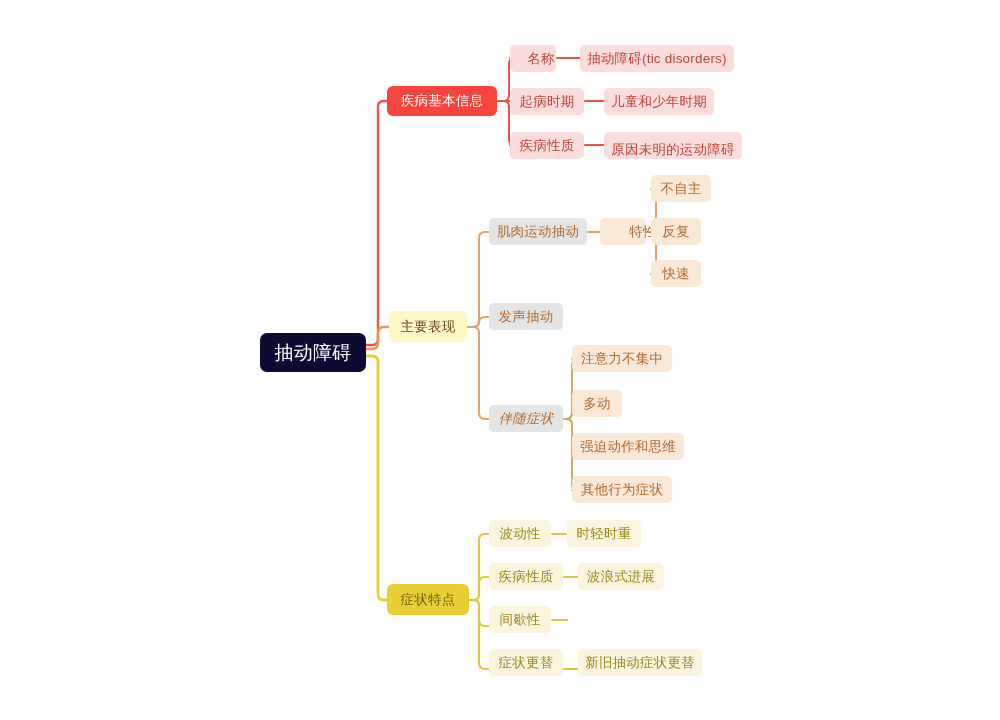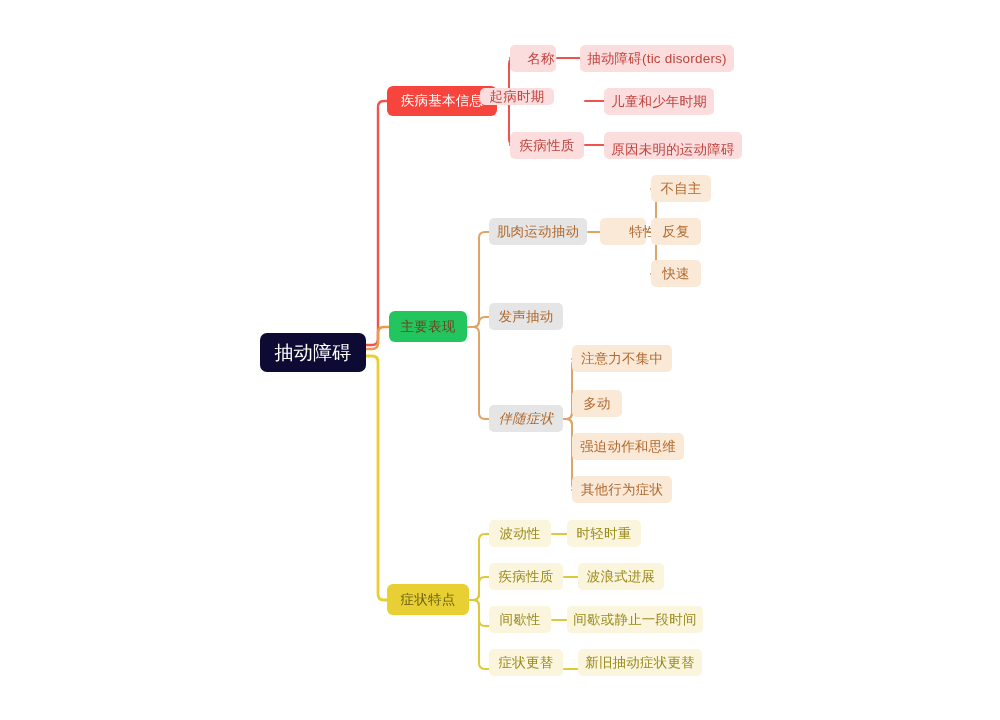--- a/index.html
+++ b/index.html
@@ -14,21 +14,21 @@
     position:absolute;box-sizing:border-box;
     display:flex;align-items:center;justify-content:center;
     white-space:nowrap;border-radius:5px;
     font-weight:400;letter-spacing:.2px;
   }
   .root{
     background:#0d0b33;color:#ffffff;font-size:19px;
     border-radius:7px;padding:0 12px;font-weight:500;
   }
   .b1{background:#f7453e;color:#ffffff;font-size:13.5px;border-radius:6px;}
-  .b2{background:#22c55e;color:#6b4520;font-size:13.5px;border-radius:6px;}
+  .b2{background:#fef9c3;color:#6b4520;font-size:13.5px;border-radius:6px;}
   .b3{background:#e8cf33;color:#6b6013;font-size:13.5px;border-radius:6px;}
   .l2r{background:#fbdddd;color:#c0433e;font-size:13.5px;}
   .l3r{background:#fbdddd;color:#c0433e;font-size:13.5px;}
   .l2o{background:#e5e5e5;color:#b0682c;font-size:13.5px;}
   .l3o{background:#fbe9d8;color:#b0682c;font-size:13.5px;}
   .l2y{background:#faf5dc;color:#9a8a1c;font-size:13.5px;}
   .l3y{background:#faf5dc;color:#9a8a1c;font-size:13.5px;}
 </style>
 </head>
 <body>
@@ -80,21 +80,21 @@
 
   <div class="node b1" style="left:387px;top:86px;width:110px;height:30px;">
     <span>疾病基本信息</span>
   </div>
   <div class="node l2r" style="left:510px;top:45px;width:46px;height:27px;padding-left:16px;">
     <span>名称</span>
   </div>
   <div class="node l3r" style="left:580px;top:45px;width:154px;height:27px;">
     <span>抽动障碍(tic disorders)</span>
   </div>
-  <div class="node l2r" style="left:480px;top:88px;width:74px;height:17px;">
+  <div class="node l2r" style="left:510px;top:88px;width:74px;height:27px;">
     <span>起病时期</span>
   </div>
   <div class="node l3r" style="left:604px;top:88px;width:110px;height:27px;">
     <span>儿童和少年时期</span>
   </div>
   <div class="node l2r" style="left:510px;top:132px;width:74px;height:27px;">
     <span>疾病性质</span>
   </div>
   <div class="node l3r" style="left:604px;top:132px;width:138px;height:27px;align-items:flex-end;">
     <span>原因未明的运动障碍</span>
@@ -148,23 +148,20 @@
   </div>
   <div class="node l2y" style="left:489px;top:563px;width:74px;height:27px;">
     <span>疾病性质</span>
   </div>
   <div class="node l3y" style="left:578px;top:563px;width:86px;height:27px;">
     <span>波浪式进展</span>
   </div>
   <div class="node l2y" style="left:489px;top:606px;width:62px;height:27px;">
     <span>间歇性</span>
   </div>
-  <div class="node l3y" style="left:567px;top:606px;width:136px;height:27px;">
-    <span>间歇或静止一段时间</span>
-  </div>
   <div class="node l2y" style="left:489px;top:649px;width:74px;height:27px;">
     <span>症状更替</span>
   </div>
   <div class="node l3y" style="left:578px;top:649px;width:124px;height:27px;">
     <span>新旧抽动症状更替</span>
   </div>
 
 </div>
 
 </body></html>

